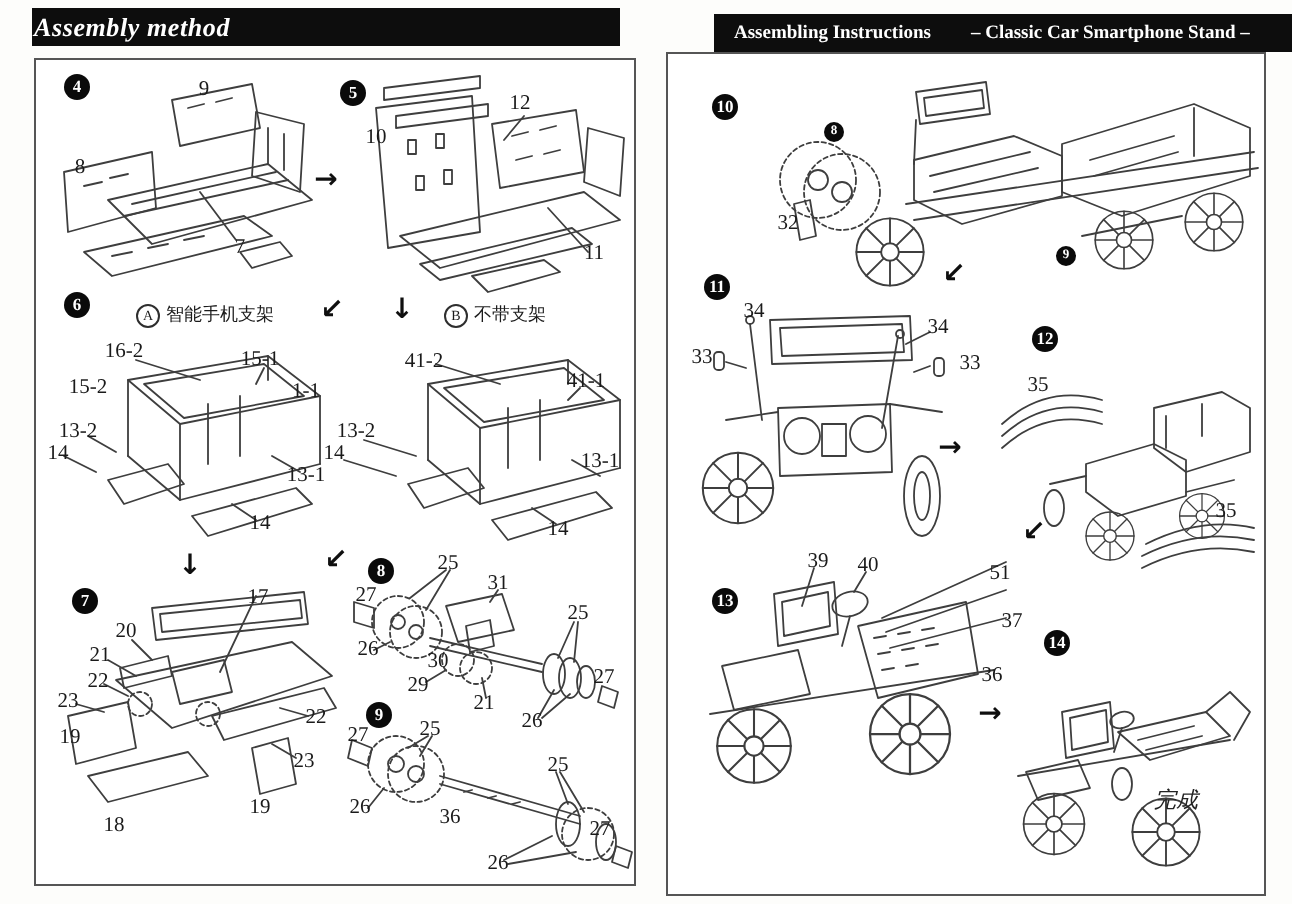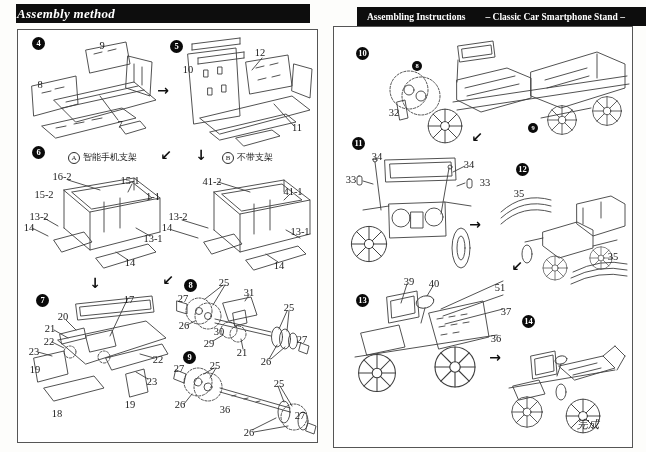--- a/index.html
+++ b/index.html
@@ -316,15 +316,15 @@
     <use href="#wheel" transform="translate(80,88) scale(1.05)"></use>
     <ellipse cx="58" cy="64" rx="5" ry="8"></ellipse>
     <path d="M6,60 L112,42"></path>
     <path d="M10,58 L36,52 L42,66 L16,72 Z"></path>
     <path d="M28,28 L52,23 L54,46 L30,51 Z M32,31 L50,27 L51,43 L33,47 Z"></path>
     <path d="M56,38 L100,28 L112,40 L72,52 Z"></path>
     <path d="M66,42 l28,-7 M70,47 l28,-7 M100,28 L112,18 M112,18 L122,28 M122,28 L114,42"></path>
     <ellipse cx="58" cy="32" rx="6" ry="4" transform="rotate(-15 58 32)"></ellipse>
     <path d="M58,36 L54,48"></path>
   </svg>
-  <span class="finish" style="left:588px;top:424px;">完成</span>
+  <span class="finish" style="left:588px;top:400px;">完成</span>
 
 </div>
 
 </body></html>

